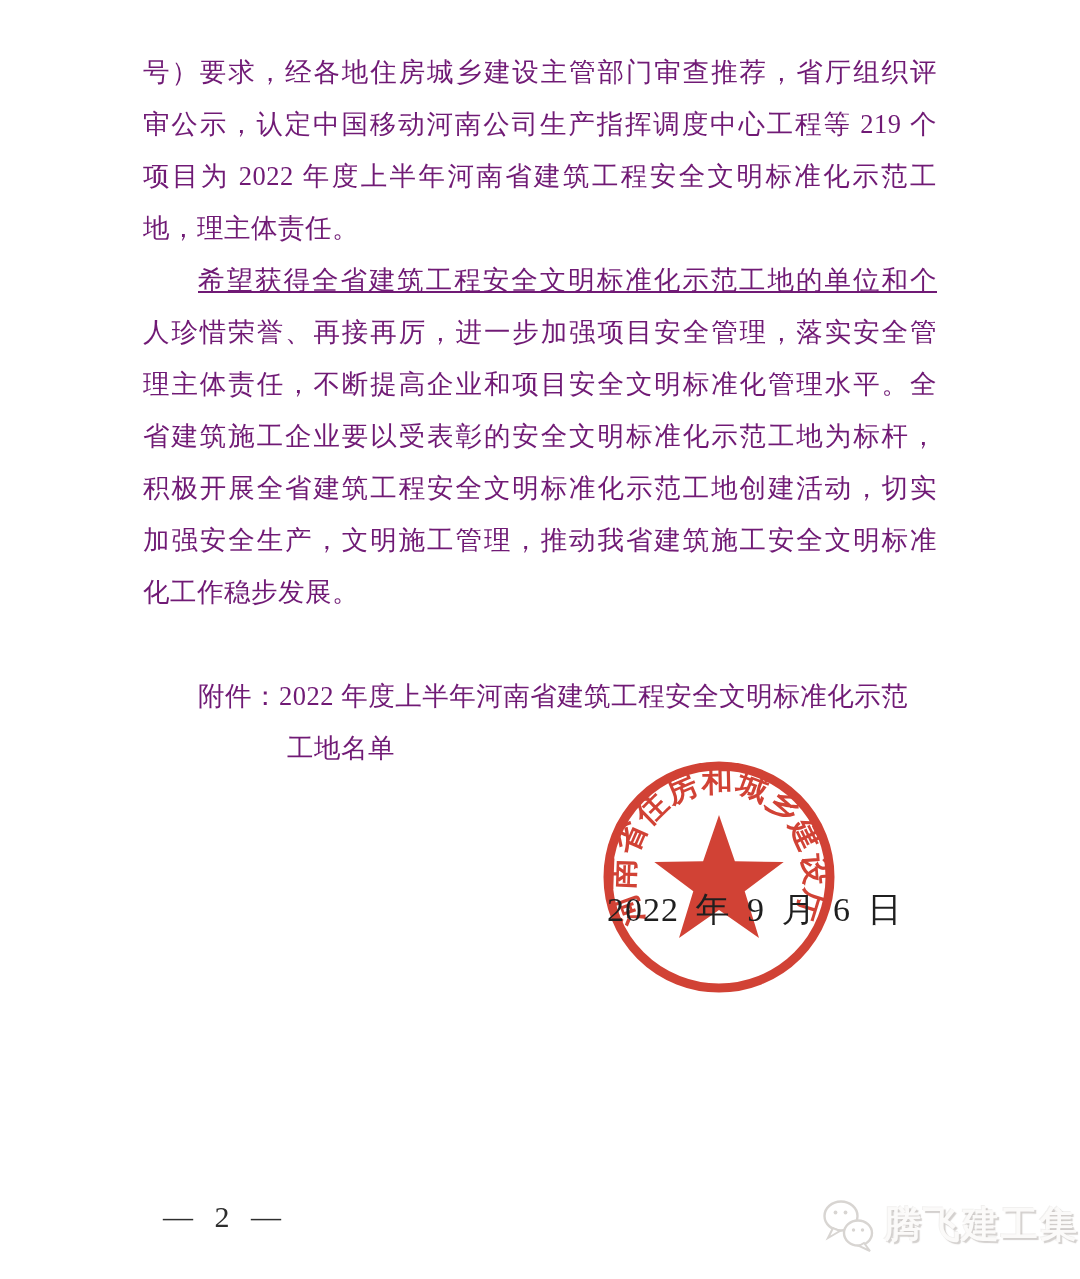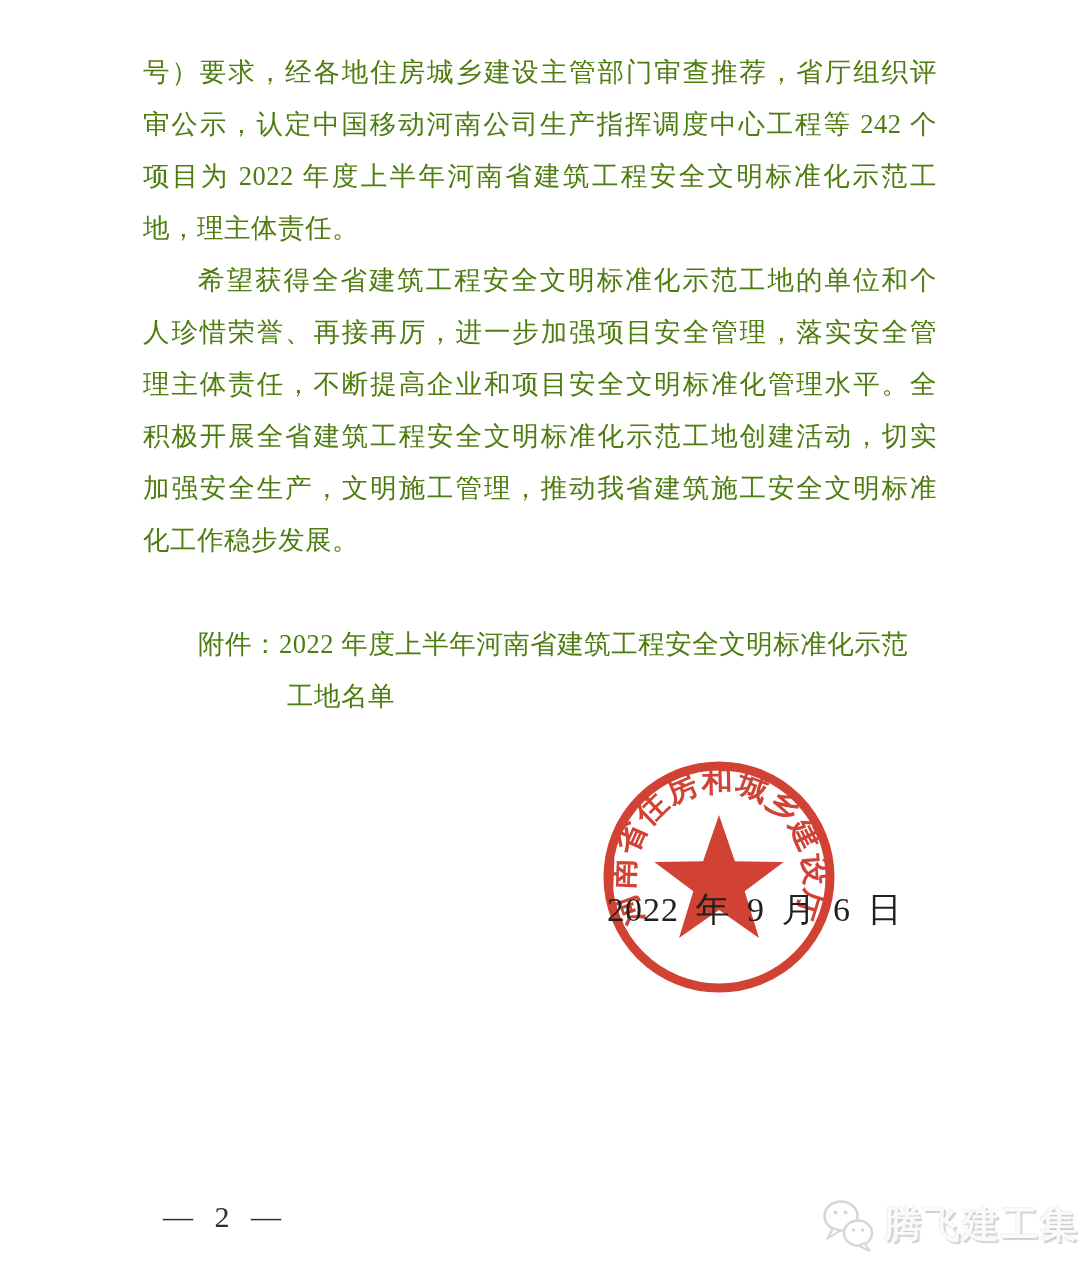--- a/index.html
+++ b/index.html
@@ -11,34 +11,34 @@
     overflow: hidden;
     font-family: "Liberation Serif", "DejaVu Serif", serif;
   }
 
   
   .body-text {
     position: absolute;
     left: 143px;
     top: 46px;
     width: 794px;
-    color: #4d7c0f;
+    color: #701a75;
   }
   .line {
     height: 52px;
     line-height: 52px;
     font-size: 26.5px;
     letter-spacing: 0.5px;
     white-space: normal;
   }
   .just {
     text-align: justify;
     text-align-last: justify;
   }
-  .indent { padding-left: 55px; }
+  .indent { padding-left: 55px; text-decoration: underline; }
   .att-gap { height: 52px; }
   .att1 { padding-left: 55px; }
   .att2 { padding-left: 144px; }
 
   
   .seal {
     position: absolute;
     left: 598px;
     top: 756px;
     width: 242px;
@@ -93,26 +93,27 @@
     white-space: nowrap;
   }
 </style>
 </head>
 <body>
 
 <div class="page">
 
   <section class="body-text">
     <div class="line just">号）要求，经各地住房城乡建设主管部门审查推荐，省厅组织评</div>
-    <div class="line just">审公示，认定中国移动河南公司生产指挥调度中心工程等 242 个</div>
+    <div class="line just">审公示，认定中国移动河南公司生产指挥调度中心工程等 219 个</div>
     <div class="line just">项目为 2022 年度上半年河南省建筑工程安全文明标准化示范工</div>
     <div class="line">地，理主体责任。</div>
     <div class="line just indent">希望获得全省建筑工程安全文明标准化示范工地的单位和个</div>
     <div class="line just">人珍惜荣誉、再接再厉，进一步加强项目安全管理，落实安全管</div>
     <div class="line just">理主体责任，不断提高企业和项目安全文明标准化管理水平。全</div>
+    <div class="line just">省建筑施工企业要以受表彰的安全文明标准化示范工地为标杆，</div>
     <div class="line just">积极开展全省建筑工程安全文明标准化示范工地创建活动，切实</div>
     <div class="line just">加强安全生产，文明施工管理，推动我省建筑施工安全文明标准</div>
     <div class="line">化工作稳步发展。</div>
     <div class="line att-gap"></div>
     <div class="line att1">附件：2022 年度上半年河南省建筑工程安全文明标准化示范</div>
     <div class="line att2">工地名单</div>
   </section>
 
   <div class="seal">
     <svg viewBox="0 0 242 242" xmlns="http://www.w3.org/2000/svg">

